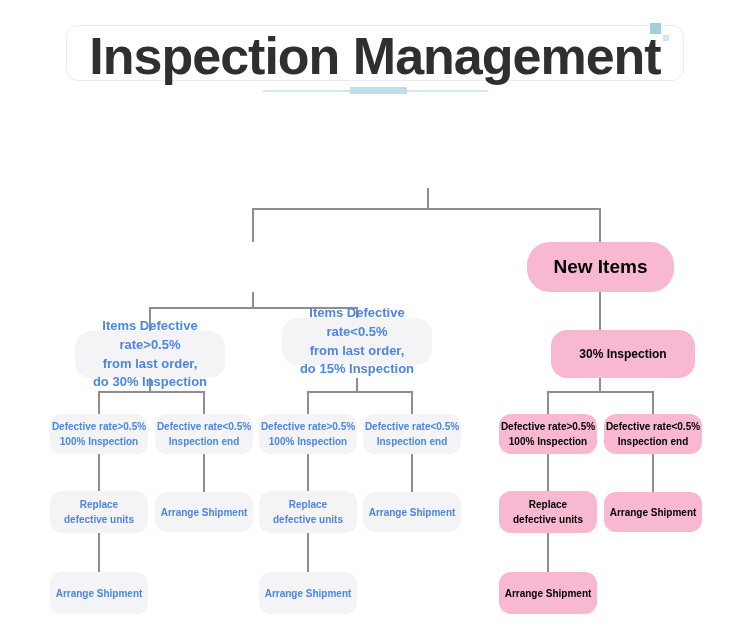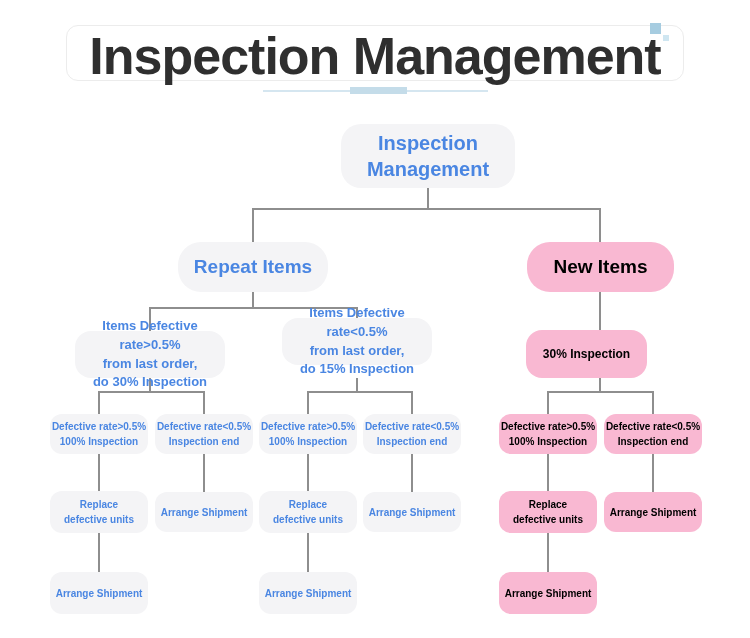--- a/index.html
+++ b/index.html
@@ -76,33 +76,30 @@
   <div class="vline" style="left:98px;top:533px;height:39px;"></div>
   <div class="vline" style="left:307px;top:533px;height:39px;"></div>
   <div class="vline" style="left:547px;top:533px;height:39px;"></div>
 
   <div class="hline" style="left:252px;top:208px;width:349px;"></div>
   <div class="hline" style="left:149px;top:307px;width:209px;"></div>
   <div class="hline" style="left:98px;top:391px;width:107px;"></div>
   <div class="hline" style="left:307px;top:391px;width:106px;"></div>
   <div class="hline" style="left:547px;top:391px;width:107px;"></div>
 
-  <div class="node gray lv-root" style="left:341px;top:124px;width:174px;height:64px;">Inspection
-Management</div>
 
-  <div class="node gray lv2" style="left:178px;top:242px;width:150px;height:50px;">Repeat Items</div>
   <div class="node pink lv2" style="left:527px;top:242px;width:147px;height:50px;">New Items</div>
 
   <div class="node gray lv3" style="left:75px;top:331px;width:150px;height:47px;">Items Defective rate&gt;0.5%
 from last order,
 do 30% Inspection</div>
   <div class="node gray lv3" style="left:282px;top:318px;width:150px;height:47px;">Items Defective rate&lt;0.5%
 from last order,
 do 15% Inspection</div>
-  <div class="node pink lv3p" style="left:526px;top:330px;width:121px;height:48px;">30% Inspection</div>
+  <div class="node pink lv3p" style="left:551px;top:330px;width:144px;height:48px;">30% Inspection</div>
 
   <div class="node gray lv4" style="left:50px;top:414px;width:98px;height:40px;">Defective rate&gt;0.5%
 100% Inspection</div>
   <div class="node gray lv4" style="left:155px;top:414px;width:98px;height:40px;">Defective rate&lt;0.5%
 Inspection end</div>
   <div class="node gray lv4" style="left:259px;top:414px;width:98px;height:40px;">Defective rate&gt;0.5%
 100% Inspection</div>
   <div class="node gray lv4" style="left:363px;top:414px;width:98px;height:40px;">Defective rate&lt;0.5%
 Inspection end</div>
   <div class="node pink lv4" style="left:499px;top:414px;width:98px;height:40px;">Defective rate&gt;0.5%

